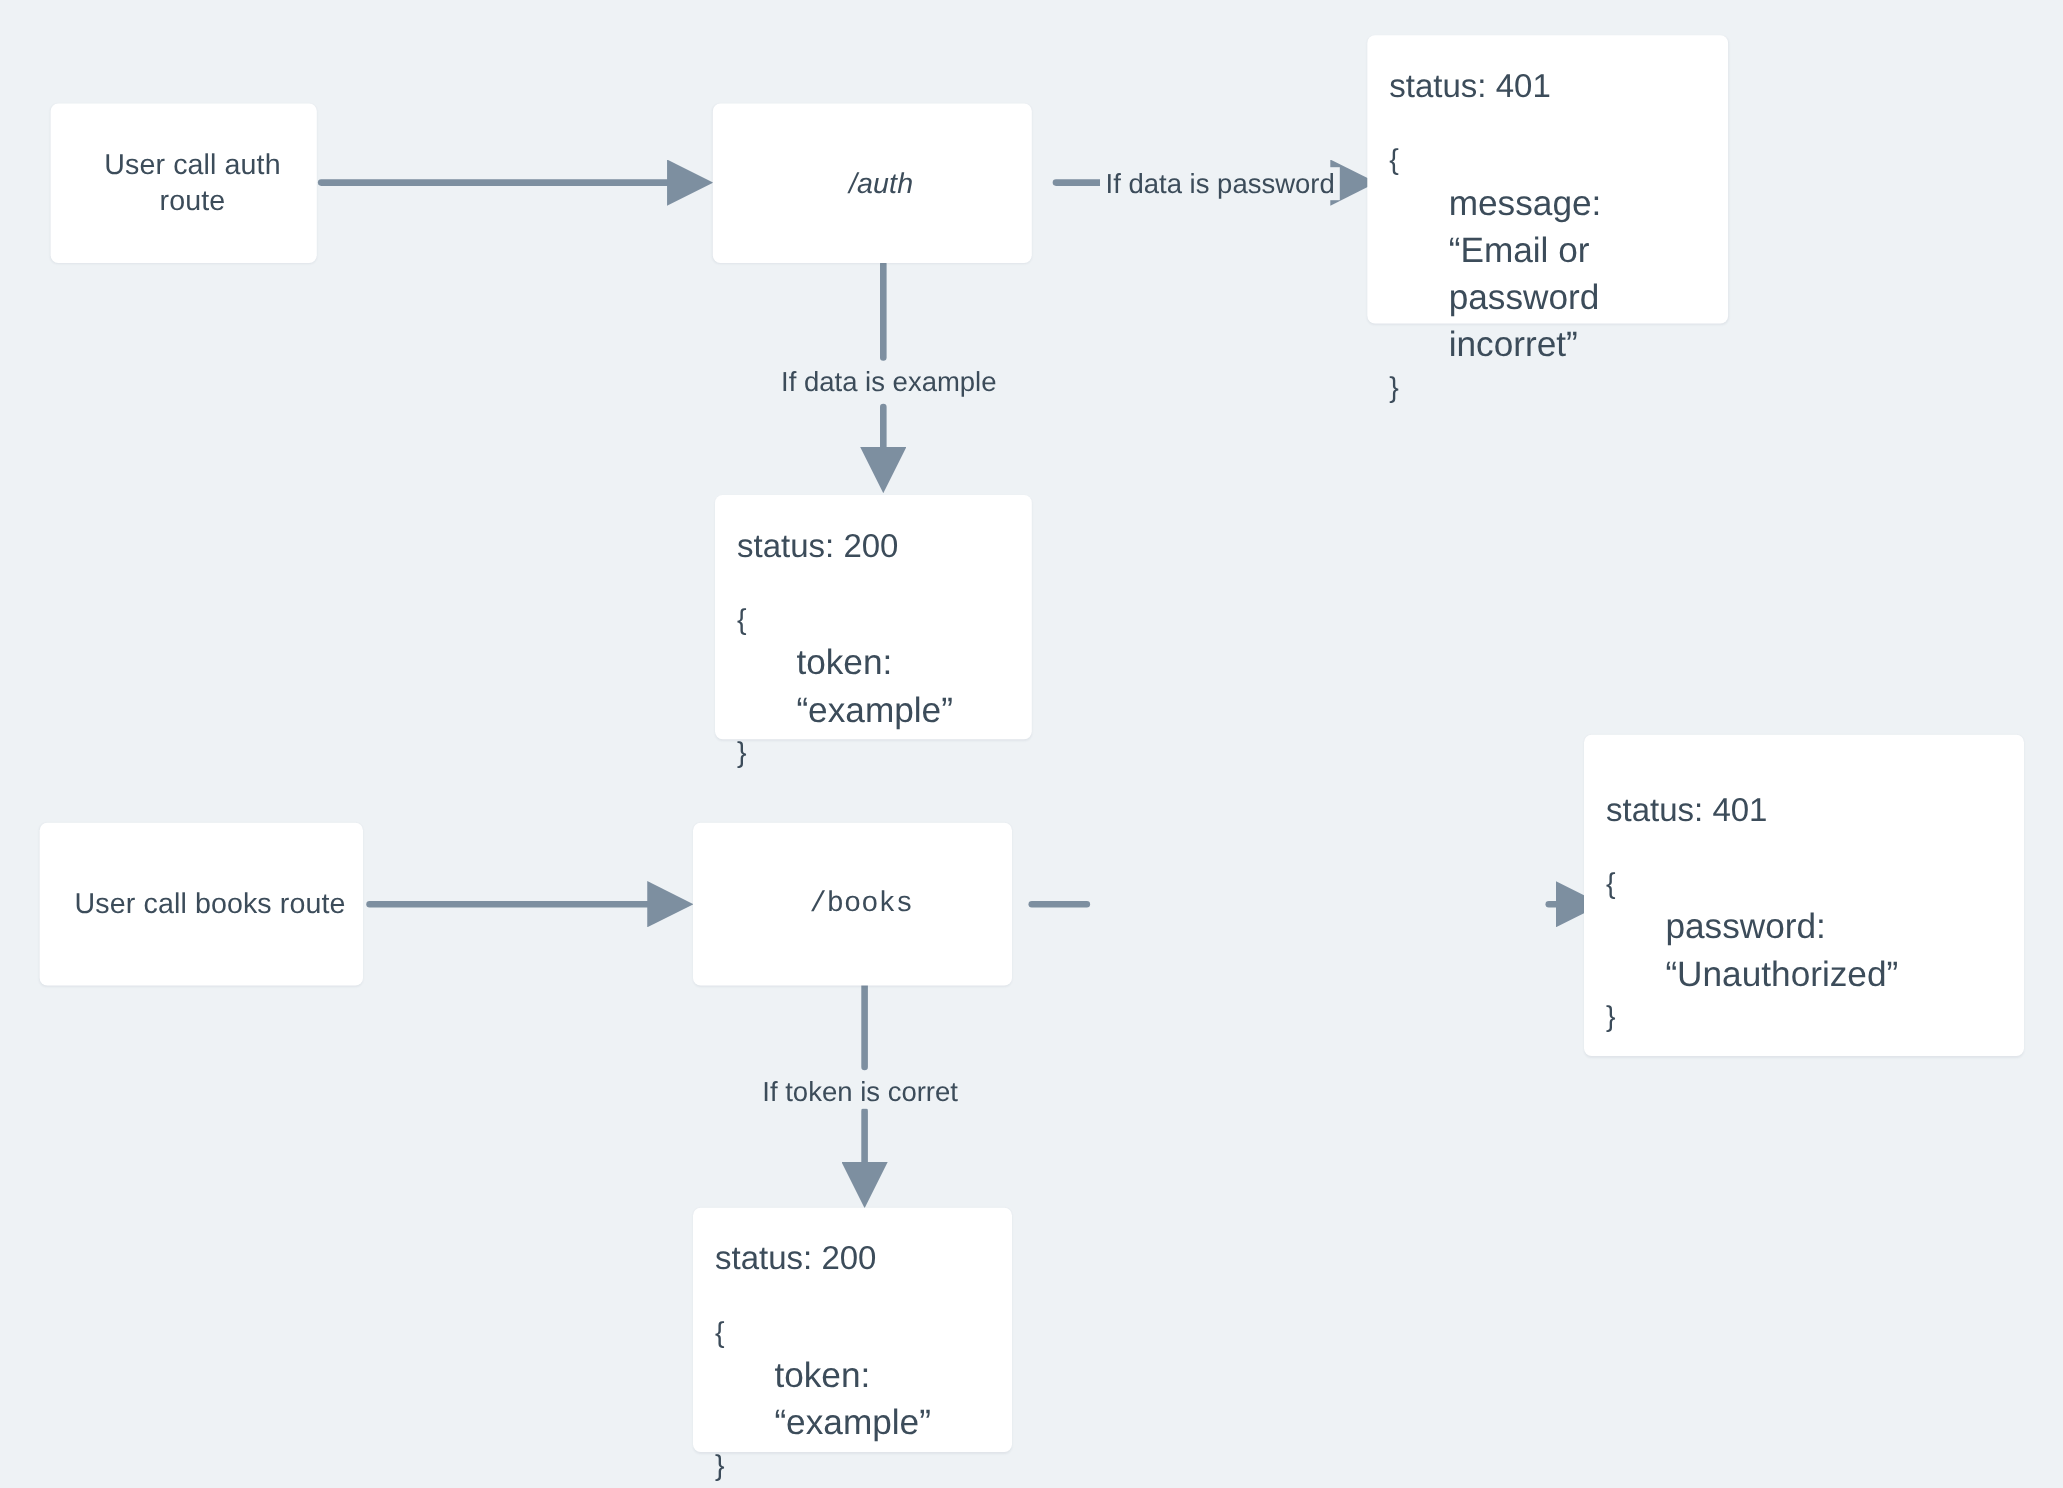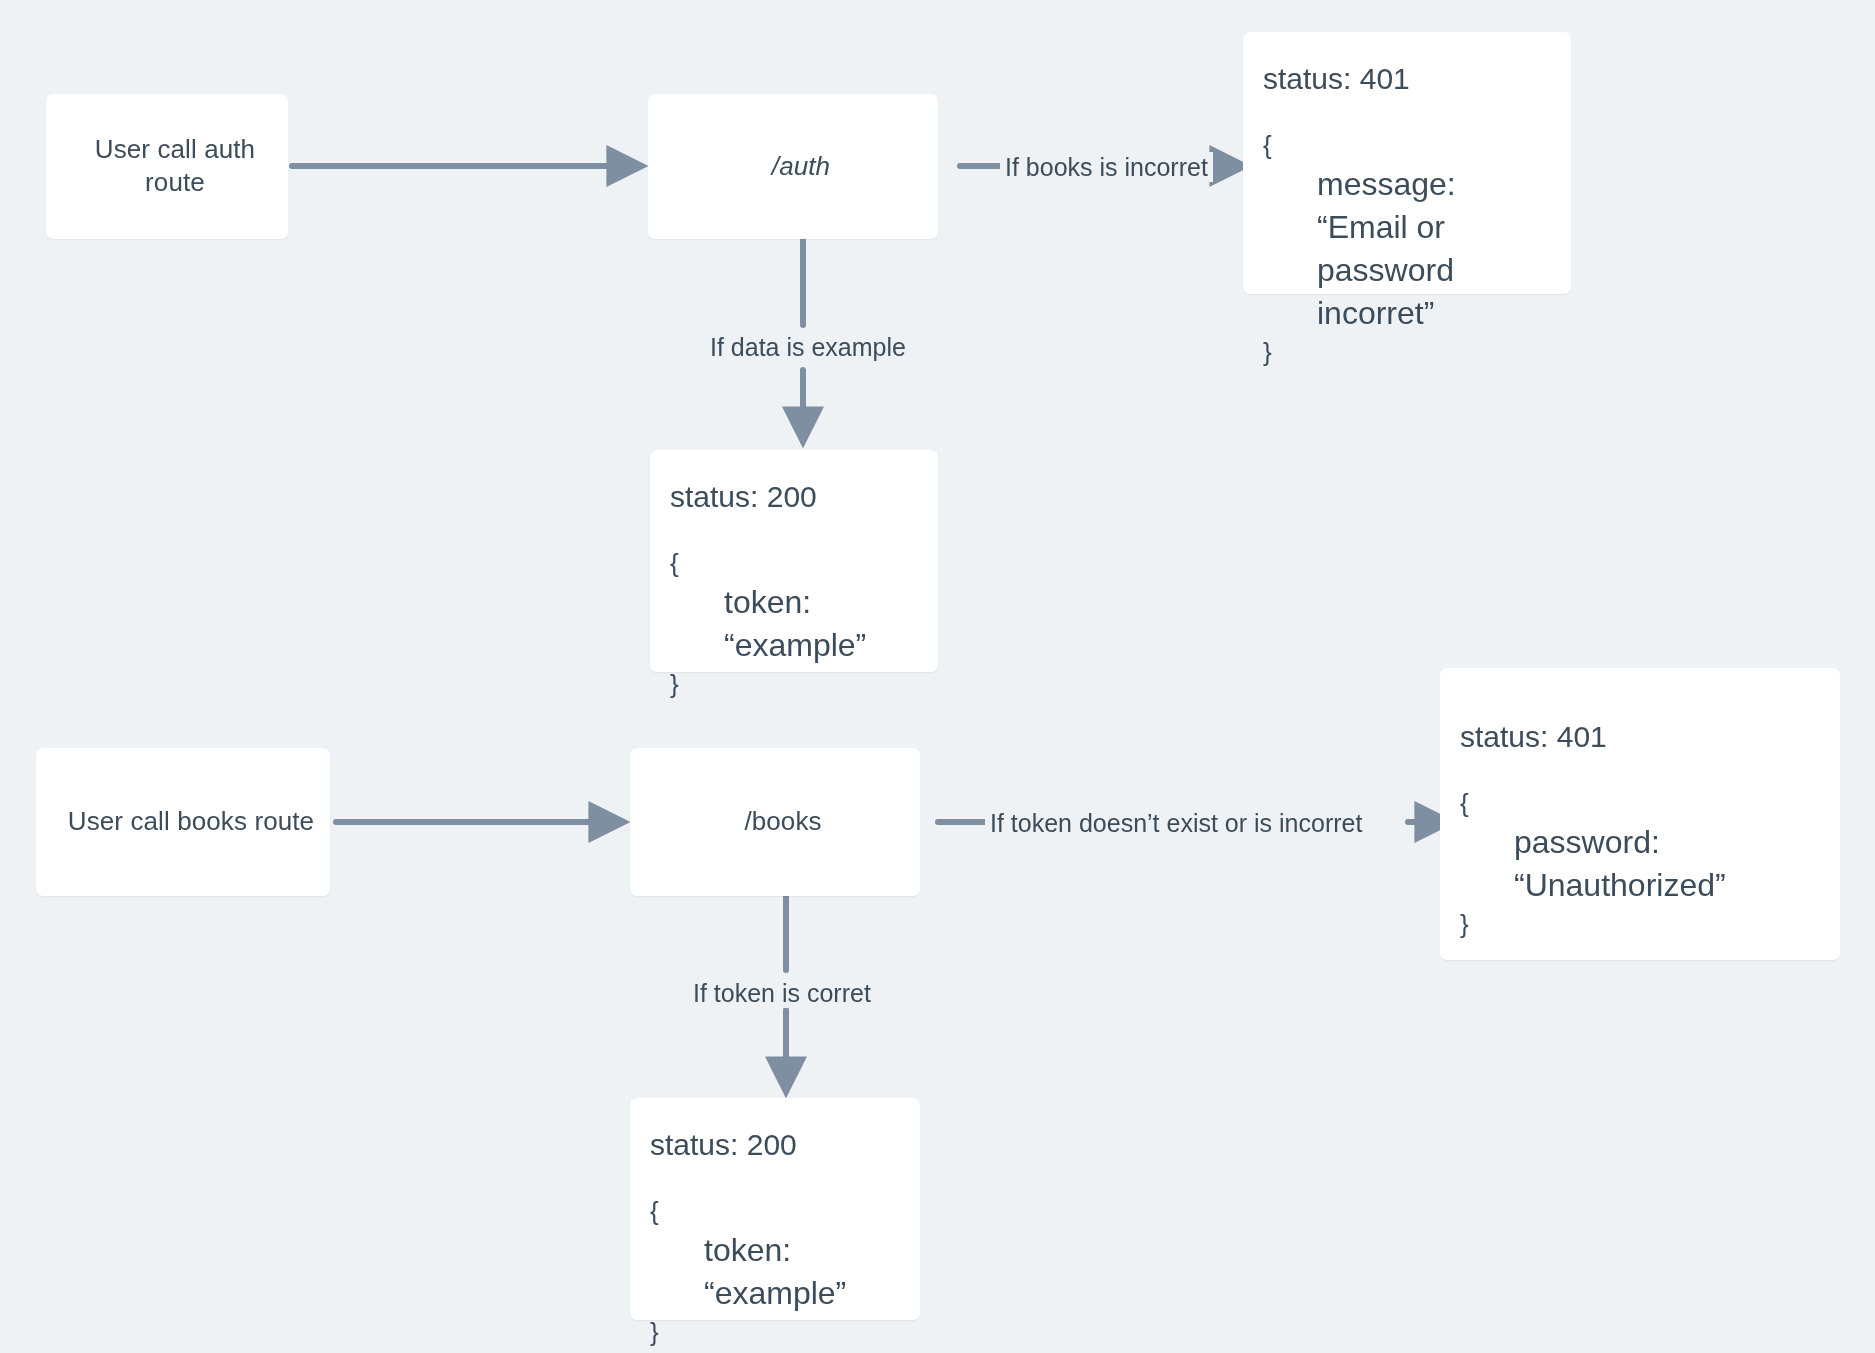--- a/index.html
+++ b/index.html
@@ -119,25 +119,24 @@
 
     <line x1="938" y1="822" x2="988" y2="822" stroke="#7d8fa0" stroke-width="6" stroke-linecap="round"></line>
 
     <line x1="1408" y1="822" x2="1448" y2="822" stroke="#7d8fa0" stroke-width="6" stroke-linecap="round" marker-end="url(#arrowhead)"></line>
 
     <line x1="786" y1="896" x2="786" y2="970" stroke="#7d8fa0" stroke-width="6" stroke-linecap="round"></line>
 
     <line x1="786" y1="1010" x2="786" y2="1090" stroke="#7d8fa0" stroke-width="6" stroke-linecap="round" marker-end="url(#arrowhead)"></line>
   </svg>
 
-  <div class="edge-label" style="left:1000px; top:152px;">If books is incorret</div>
+  <div class="edge-label" style="left:1000px; top:152px;">If data is password</div>
 
   <div class="edge-label" style="left:705px; top:332px;">If data is example</div>
 
-  <div class="edge-label" style="left:985px; top:808px;">If token doesn’t exist or is incorret</div>
 
   <div class="edge-label" style="left:688px; top:978px;">If token is corret</div>
 
   <div class="node" style="left:46px; top:94px; width:242px; height:145px;">
     <div class="node-label">User call auth route</div>
   </div>
 
   <div class="node" style="left:648px; top:94px; width:290px; height:145px;font-style:italic;">
     <div class="node-label">/auth</div>
   </div>
@@ -156,21 +155,21 @@
     <div class="blank"></div>
     <div class="brace">{</div>
     <div class="body-line">token: “example”</div>
     <div class="brace">}</div>
   </div>
 
   <div class="node" style="left:36px; top:748px; width:294px; height:148px;padding-left:37px;">
     <div class="node-label">User call books route</div>
   </div>
 
-  <div class="node" style="left:630px; top:748px; width:290px; height:148px;">
+  <div class="node" style="left:630px; top:748px; width:290px; height:148px;font-family:Liberation Mono, monospace;">
     <div class="node-label">/books</div>
   </div>
 
   <div class="resp" style="left:1440px; top:668px; width:400px; height:292px;">
     <div class="status" style="margin-top:22px;">status: 401</div>
     <div class="blank"></div>
     <div class="brace">{</div>
     <div class="body-line">password: “Unauthorized”</div>
     <div class="brace">}</div>
   </div>

